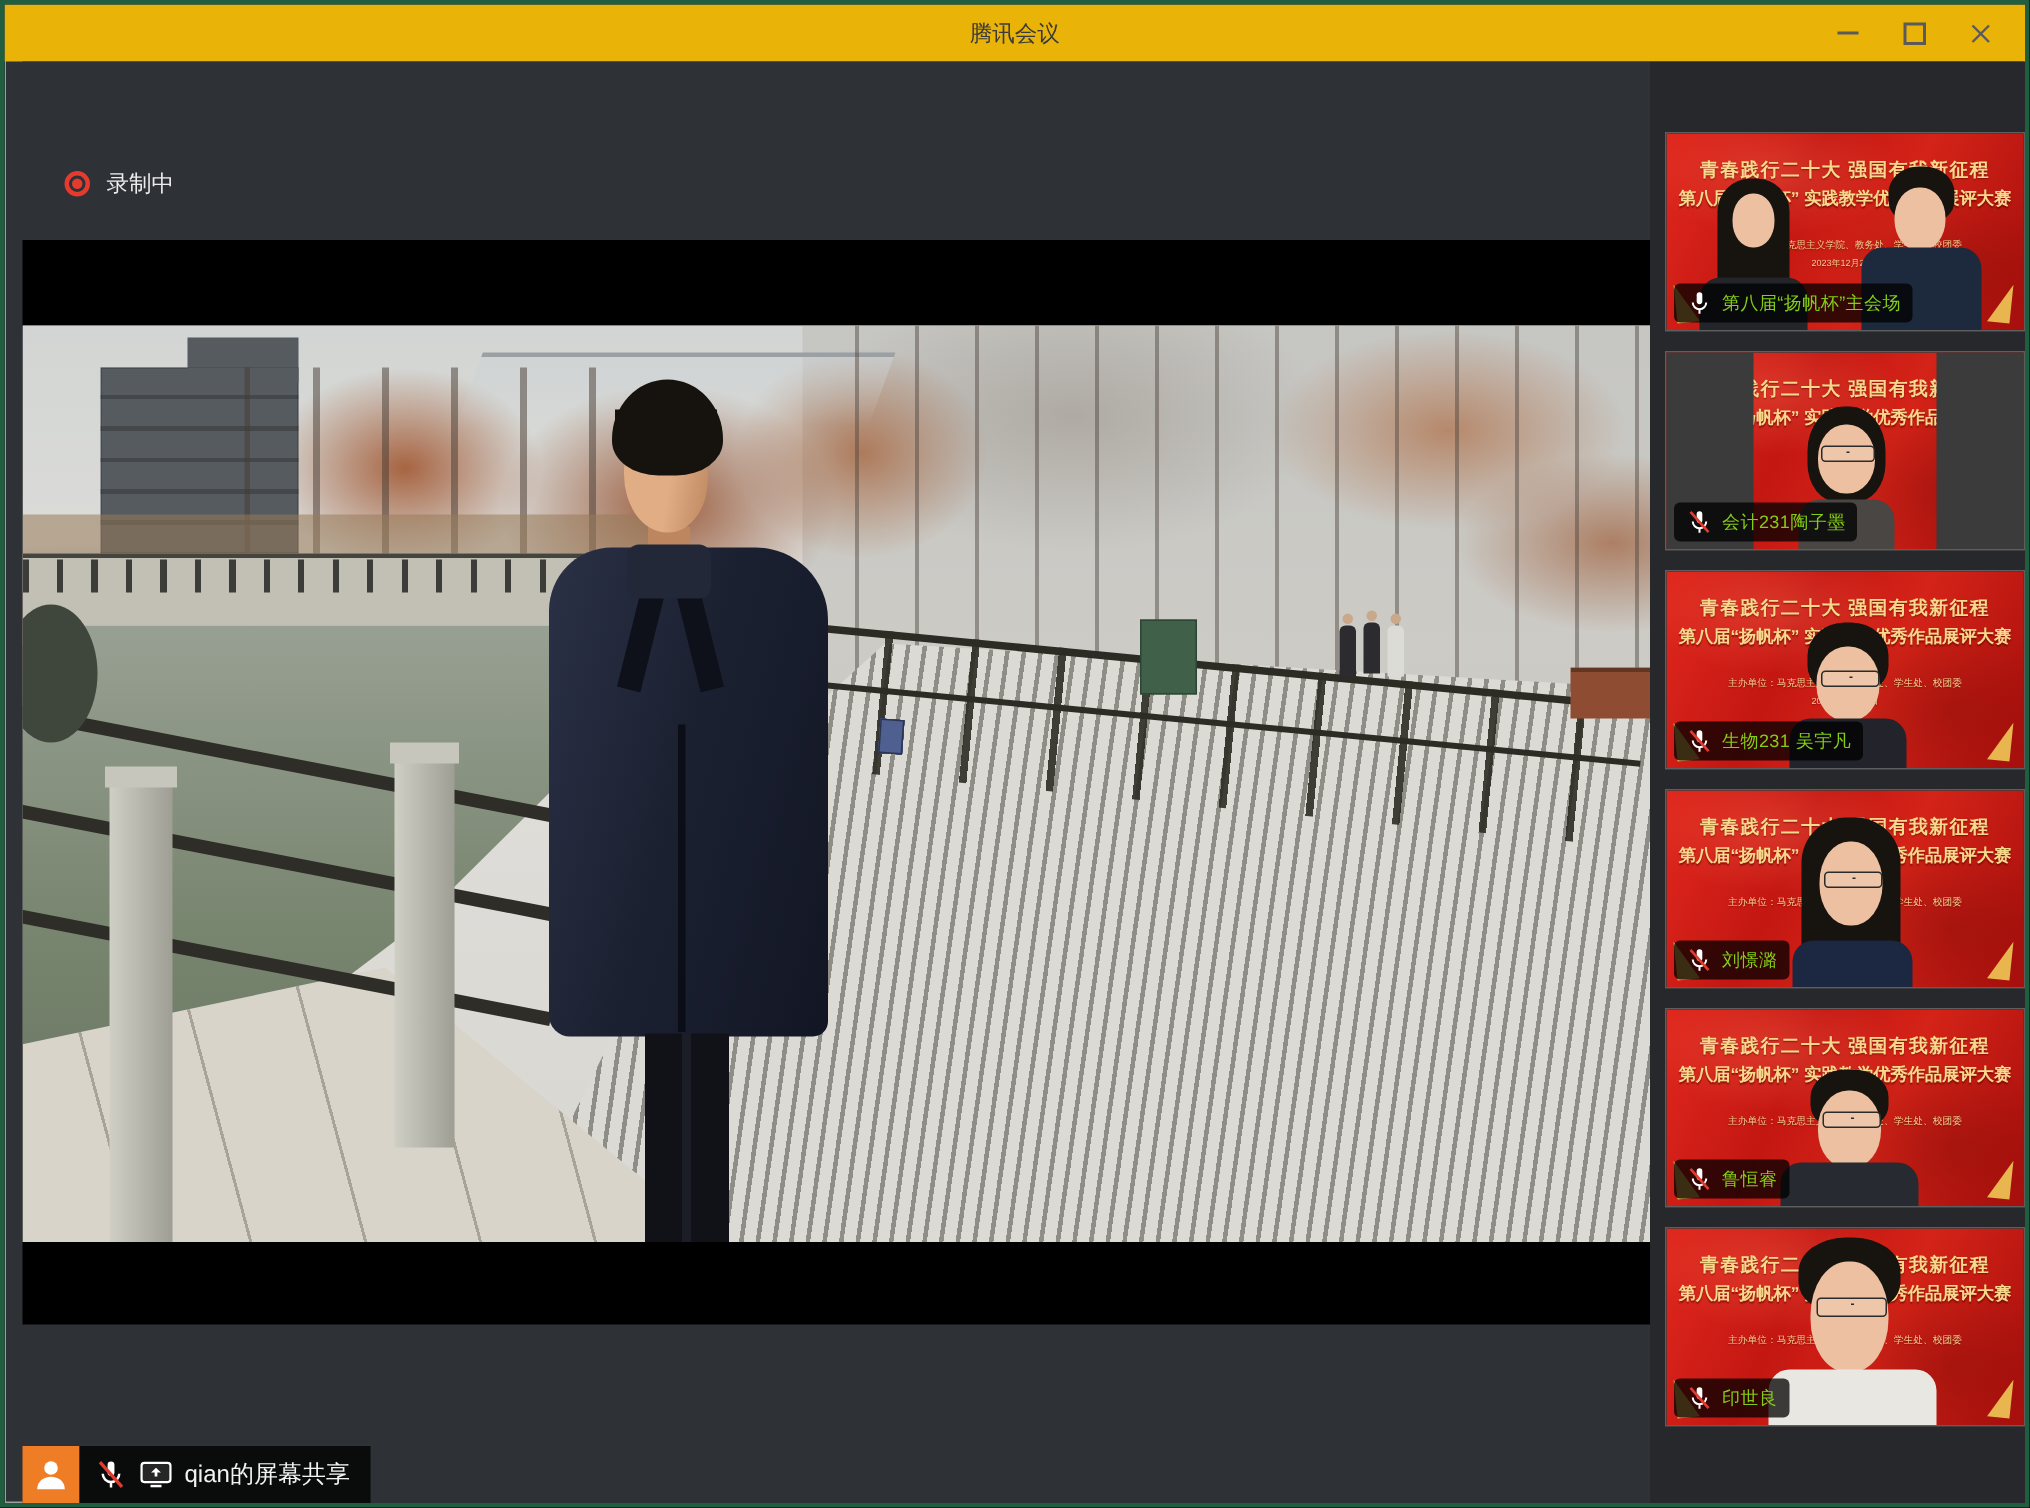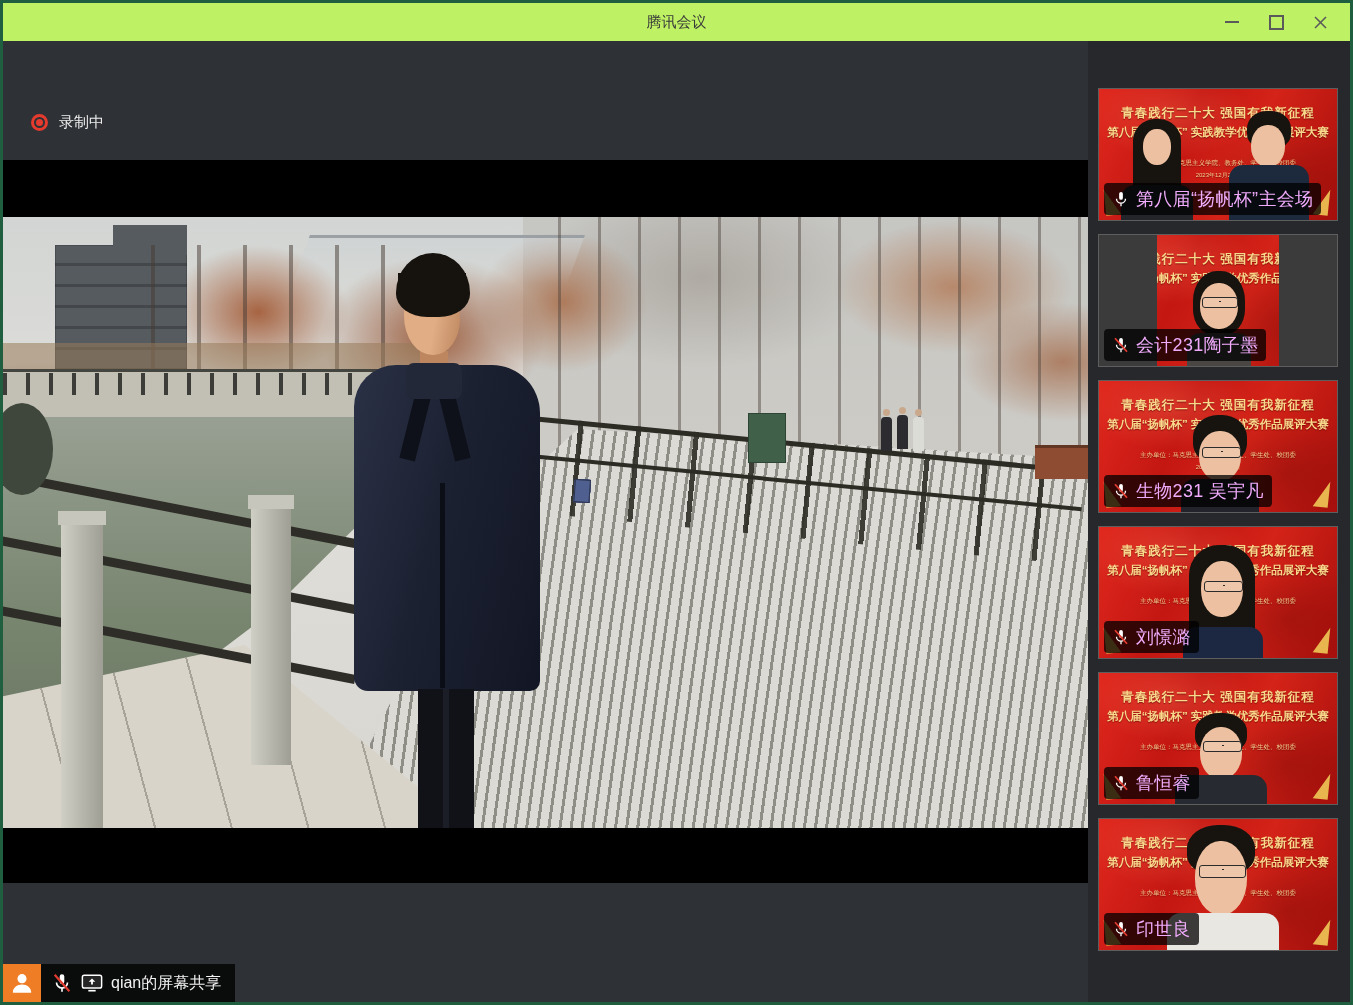--- a/index.html
+++ b/index.html
@@ -1,26 +1,26 @@
 <!DOCTYPE html>
 <html><head>
 <meta charset="utf-8">
 <style>
   html,body{margin:0;padding:0;background:#111;font-family:"Liberation Sans","DejaVu Sans",sans-serif;}
   .window{position:relative;width:1353px;height:1005px;box-sizing:border-box;border:3px solid #1f5f40;
           box-shadow:inset 0 0 0 1px #9aa09a;background:#2e3135;overflow:hidden;}
   
-  .titlebar{position:relative;height:38px;background:#bef264;display:flex;align-items:center;justify-content:center;}
+  .titlebar{position:relative;height:38px;background:#eab308;display:flex;align-items:center;justify-content:center;}
   .titlebar .title{font-size:15px;color:#3a3a3a;}
   .win-controls{position:absolute;right:8px;top:0;height:38px;display:flex;align-items:center;}
   .wbtn{width:44px;height:38px;display:flex;align-items:center;justify-content:center;background:transparent;border:0;cursor:pointer;}
   .glyph-min{width:14px;height:2px;background:#5a5a5a;}
   .glyph-max{width:11px;height:11px;border:2px solid #5a5a5a;background:transparent;}
   
-  .content{display:flex;height:961px;}
+  .content{display:flex;height:961px;padding-left:12px;}
   .stage{position:relative;width:1085px;height:961px;background:#2e3135;flex:0 0 auto;}
   .sidebar{position:relative;flex:1;background:#26282b;padding-top:47px;box-sizing:border-box;overflow:hidden;}
   
   .recording{position:absolute;left:28px;top:72px;display:flex;align-items:center;gap:11px;z-index:5;}
   .rec-icon{position:relative;width:17px;height:17px;border:3px solid #e53a2e;border-radius:50%;box-sizing:border-box;}
   .rec-icon::after{content:"";position:absolute;inset:2px;background:#e53a2e;border-radius:50%;}
   .recording span.lbl{color:#ececec;font-size:15px;}
   
   .shared-screen{position:absolute;left:0;top:119px;width:1085px;height:723px;background:#000;overflow:hidden;}
   .video{position:absolute;left:0;top:57px;width:1085px;height:611px;background:#d9d8d4;overflow:hidden;}
@@ -120,21 +120,21 @@
   .pillar{position:absolute;top:0;bottom:0;width:58px;background:#3b3b3b;z-index:2;}
   .pillar.pl{left:0;} .pillar.pr{right:0;}
   .pv{position:absolute;z-index:1;}
   .p-hair{position:absolute;background:#17130f;border-radius:46% 46% 40% 40%;}
   .p-face{position:absolute;background:#ecc0a0;border-radius:48%;}
   .p-body{position:absolute;border-radius:14px 14px 0 0;}
   .p-glasses{position:absolute;height:9px;border:1.5px solid #2b2b2b;border-radius:3px;background:rgba(255,255,255,.12);}
   .p-glasses::after{content:"";position:absolute;left:50%;top:3px;width:0;height:0;border-top:1.5px solid #2b2b2b;margin-left:-1px;padding-left:2px;}
   .name-tag{position:absolute;left:5px;bottom:5px;z-index:4;display:flex;align-items:center;gap:6px;
      background:rgba(0,0,0,.75);border-radius:4px;padding:4px 8px;max-width:226px;}
-  .name-tag .nm{color:#f0abfc;font-size:18px;letter-spacing:.3px;white-space:nowrap;}
+  .name-tag .nm{color:#84cc16;font-size:12px;letter-spacing:.3px;white-space:nowrap;}
   .mic{width:18px;height:18px;flex:0 0 auto;}
   .hidden{display:none;}
 </style>
 </head>
 <body>
 
 <div class="window">
 
   <div class="titlebar">
     <div class="title">腾讯会议</div>

